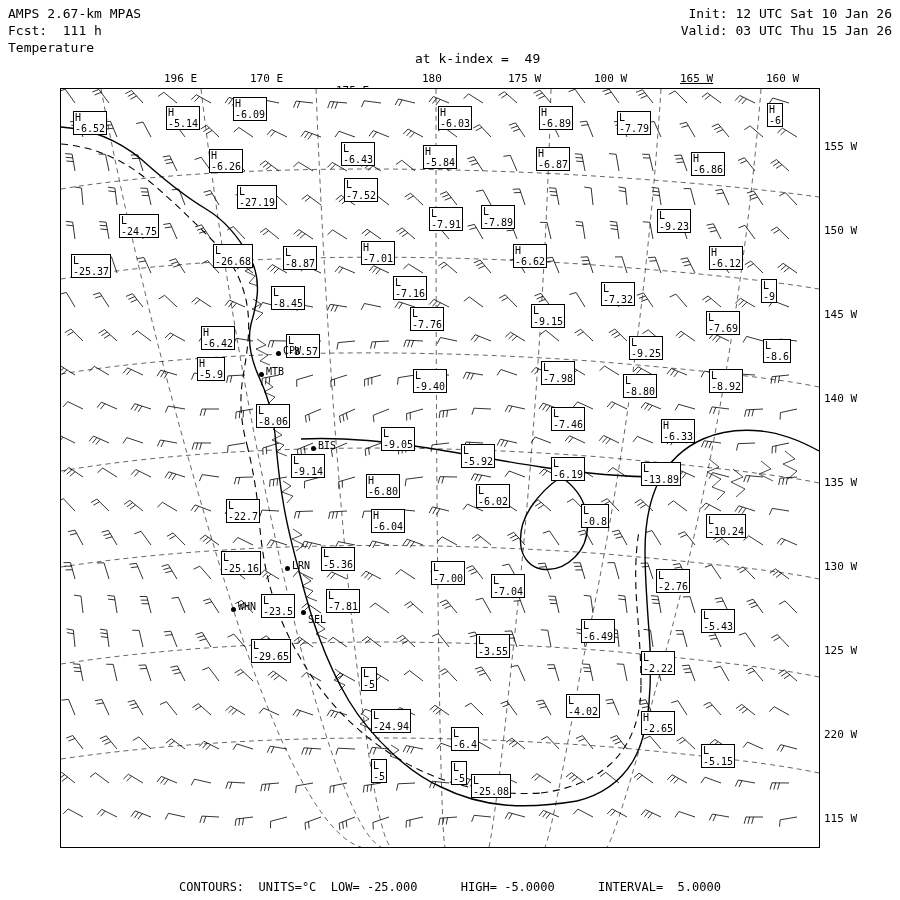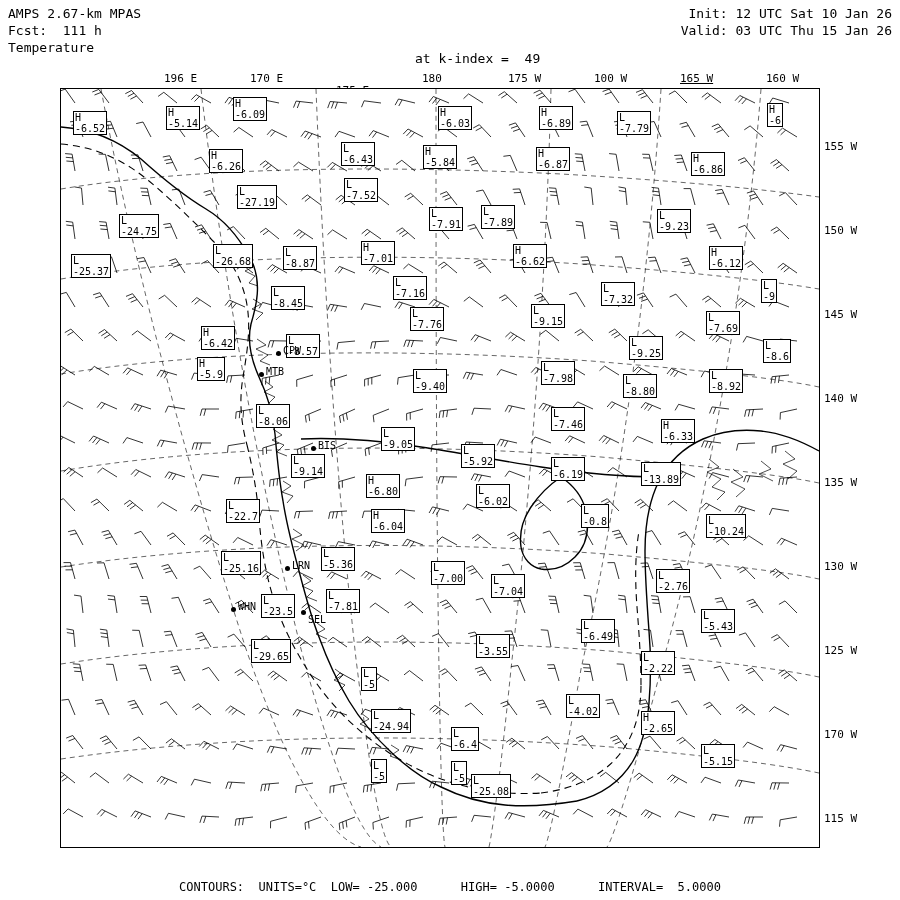--- a/index.html
+++ b/index.html
@@ -41,21 +41,21 @@
     <div class="axis-lab" style="left: 766px; top: 72px;">160 W</div>
   </div>
 <div id="right-axis">
     <div class="axis-lab" style="left: 824px; top: 140px;">155 W</div>
     <div class="axis-lab" style="left: 824px; top: 224px;">150 W</div>
     <div class="axis-lab" style="left: 824px; top: 308px;">145 W</div>
     <div class="axis-lab" style="left: 824px; top: 392px;">140 W</div>
     <div class="axis-lab" style="left: 824px; top: 476px;">135 W</div>
     <div class="axis-lab" style="left: 824px; top: 560px;">130 W</div>
     <div class="axis-lab" style="left: 824px; top: 644px;">125 W</div>
-    <div class="axis-lab" style="left: 824px; top: 728px;">170 W</div>
+    <div class="axis-lab" style="left: 824px; top: 728px;">220 W</div>
     <div class="axis-lab" style="left: 824px; top: 812px;">115 W</div>
   </div>
 
 <div id="map-frame">
   <svg id="map-svg" width="758" height="758" viewBox="0 0 758 758">
     <g stroke="#000" fill="none" stroke-width="0.7">
 
       <g stroke-dasharray="5,4" stroke-width="0.6">
         <path d="M0,100 C120,80 300,75 500,85 C620,92 700,100 758,108"></path>
         <path d="M0,190 C130,168 320,162 520,175 C640,184 710,192 758,200"></path>

